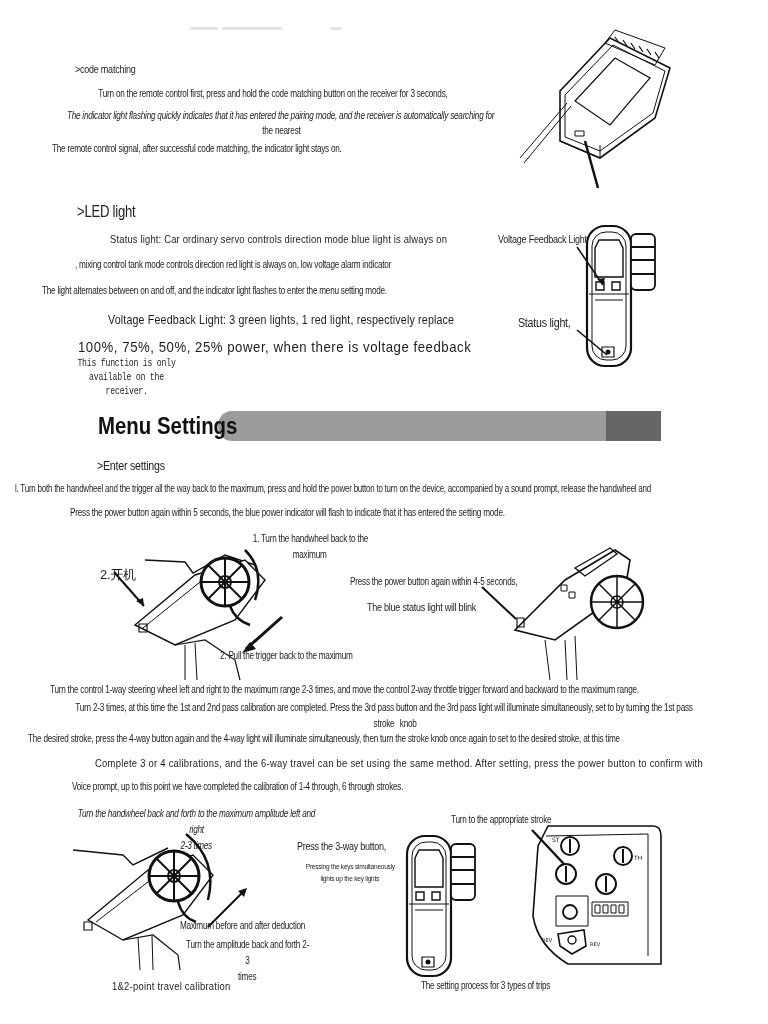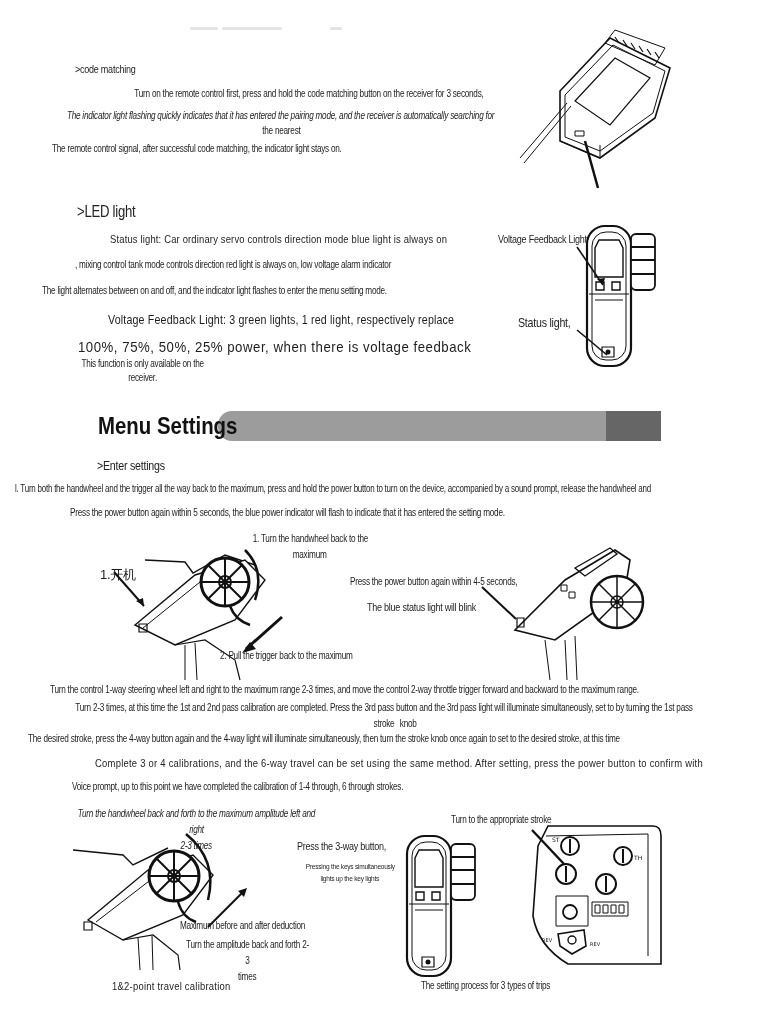--- a/index.html
+++ b/index.html
@@ -21,21 +21,21 @@
   svg * { vector-effect: non-scaling-stroke; }
 </style>
 </head>
 <body>
 
 <div class="faint" style="left:190px;top:27px;width:28px;"></div>
 <div class="faint" style="left:222px;top:27px;width:60px;"></div>
 <div class="faint" style="left:330px;top:27px;width:12px;"></div>
 
 <div class="t" style="left:75px;top:63px;font-size:11px;">&gt;code matching</div>
-<div class="tc" style="left:0;top:86px;width:545px;margin-left:36px;"><span>Turn on the remote control first, press and hold the code matching button on the receiver for 3 seconds,</span></div>
+<div class="tc" style="left:0;top:86px;width:545px;"><span>Turn on the remote control first, press and hold the code matching button on the receiver for 3 seconds,</span></div>
 <div class="tc" style="left:0;top:108px;width:562px;font-style:italic;"><span>The indicator light flashing quickly indicates that it has entered the pairing mode, and the receiver is automatically searching for</span></div>
 <div class="tc" style="left:0;top:123px;width:562px;"><span>the nearest</span></div>
 <div class="t" style="left:52px;top:143px;">The remote control signal, after successful code matching, the indicator light stays on.</div>
 
 <svg style="left:515px;top:33px;" width="160" height="160" viewBox="0 0 160 160">
   <path d="M45 58 L95 5 L155 35 L140 85 L85 125 L45 108 Z" fill="#fff" stroke="#111" stroke-width="1.6"></path>
   <path d="M50 62 L98 12 L150 38 L138 80 L85 118 L50 104 Z" fill="none" stroke="#111" stroke-width="1"></path>
   <path d="M60 68 L100 25 L135 45 L95 92 Z" fill="none" stroke="#111" stroke-width="1.2"></path>
   <path d="M90 10 L140 32 L150 15 L100 -3 Z" fill="none" stroke="#111" stroke-width="1"></path>
   <path d="M100 4 L104 10 M108 7 L112 13 M116 10 L120 16 M124 13 L128 19 M132 16 L136 22 M140 19 L144 25" stroke="#111" stroke-width="1.2"></path>
@@ -44,21 +44,21 @@
   <path d="M52 70 L5 125 M56 73 L9 130" stroke="#111" stroke-width="1"></path>
   <path d="M70 108 L83 155" stroke="#111" stroke-width="2.5"></path>
 </svg>
 
 <div class="t h-led" style="left:77px;top:203px;">&gt;LED light</div>
 <div class="t" style="left:110px;top:233px;font-size:11.5px;letter-spacing:0.2px;">Status light: Car ordinary servo controls direction mode blue light is always on</div>
 <div class="t" style="left:75px;top:259px;">, mixing control tank mode controls direction red light is always on, low voltage alarm indicator</div>
 <div class="t" style="left:42px;top:285px;">The light alternates between on and off, and the indicator light flashes to enter the menu setting mode.</div>
 <div class="t" style="left:108px;top:312px;font-size:13px;letter-spacing:0.2px;">Voltage Feedback Light: 3 green lights, 1 red light, respectively replace</div>
 <div class="t" style="left:78px;top:338px;font-size:15px;letter-spacing:0.6px;transform:scaleX(0.88);">100%, 75%, 50%, 25% power, when there is voltage feedback</div>
-<div class="tc" style="left:60px;top:357px;width:165px;line-height:14px;">
+<div class="tc" style="left:44px;top:357px;width:165px;line-height:14px;font-family:Liberation Mono, monospace;">
   <span>This function is only available on the</span><br><span>receiver.</span>
 </div>
 
 <svg style="left:575px;top:222px;" width="90" height="150" viewBox="0 0 90 150">
   <rect x="12" y="4" width="44" height="140" rx="18" fill="#fff" stroke="#111" stroke-width="2.2"></rect>
   <rect x="17" y="10" width="34" height="128" rx="14" fill="none" stroke="#111" stroke-width="1"></rect>
   <path d="M24 18 L44 18 L48 26 L48 55 L20 55 L20 26 Z" fill="none" stroke="#111" stroke-width="1.4"></path>
   <rect x="56" y="12" width="24" height="56" rx="5" fill="#fff" stroke="#111" stroke-width="1.8"></rect>
   <path d="M56 25 H80 M56 38 H80 M56 52 H80" stroke="#111" stroke-width="2"></path>
   <path d="M21 60 h8 v8 h-8 z M37 60 h8 v8 h-8 z" fill="none" stroke="#111" stroke-width="1.4"></path>
@@ -98,21 +98,21 @@
   <rect x="14" y="84" width="8" height="8" fill="none" stroke="#111" stroke-width="1.2"></rect>
 </svg>
 <svg style="left:112px;top:570px;" width="40" height="40" viewBox="0 0 40 40">
   <path d="M2 2 L32 36" stroke="#111" stroke-width="2"></path>
   <path d="M32 36 L24 31 L31 28 Z" fill="#111"></path>
 </svg>
 <svg style="left:240px;top:615px;" width="45" height="40" viewBox="0 0 45 40">
   <path d="M42 2 L6 34" stroke="#111" stroke-width="3"></path>
   <path d="M2 38 L10 27 L16 34 Z" fill="#111"></path>
 </svg>
-<div class="t" style="left:100px;top:566px;font-size:13px;transform:none;">1.开机</div>
+<div class="t" style="left:100px;top:566px;font-size:13px;transform:none;">2.开机</div>
 <div class="tc" style="left:230px;top:531px;width:160px;">
   <span>1. Turn the handwheel back to the</span><br><span>maximum</span>
 </div>
 <div class="t" style="left:220px;top:650px;">2. Pull the trigger back to the maximum</div>
 
 <svg style="left:505px;top:540px;" width="160" height="140" viewBox="0 0 160 140">
   <path d="M10 90 L60 40 L110 10 L125 20 L120 50 L50 100 Z" fill="#fff" stroke="#111" stroke-width="1.6"></path>
   <path d="M70 28 L105 8 L112 14 L80 36 Z" fill="none" stroke="#111" stroke-width="1.4"></path>
   <path d="M56 45 h6 v6 h-6 z M64 52 h6 v6 h-6 z" fill="none" stroke="#111" stroke-width="1"></path>
   <circle cx="112" cy="62" r="26" fill="#fff" stroke="#111" stroke-width="2.5"></circle>

